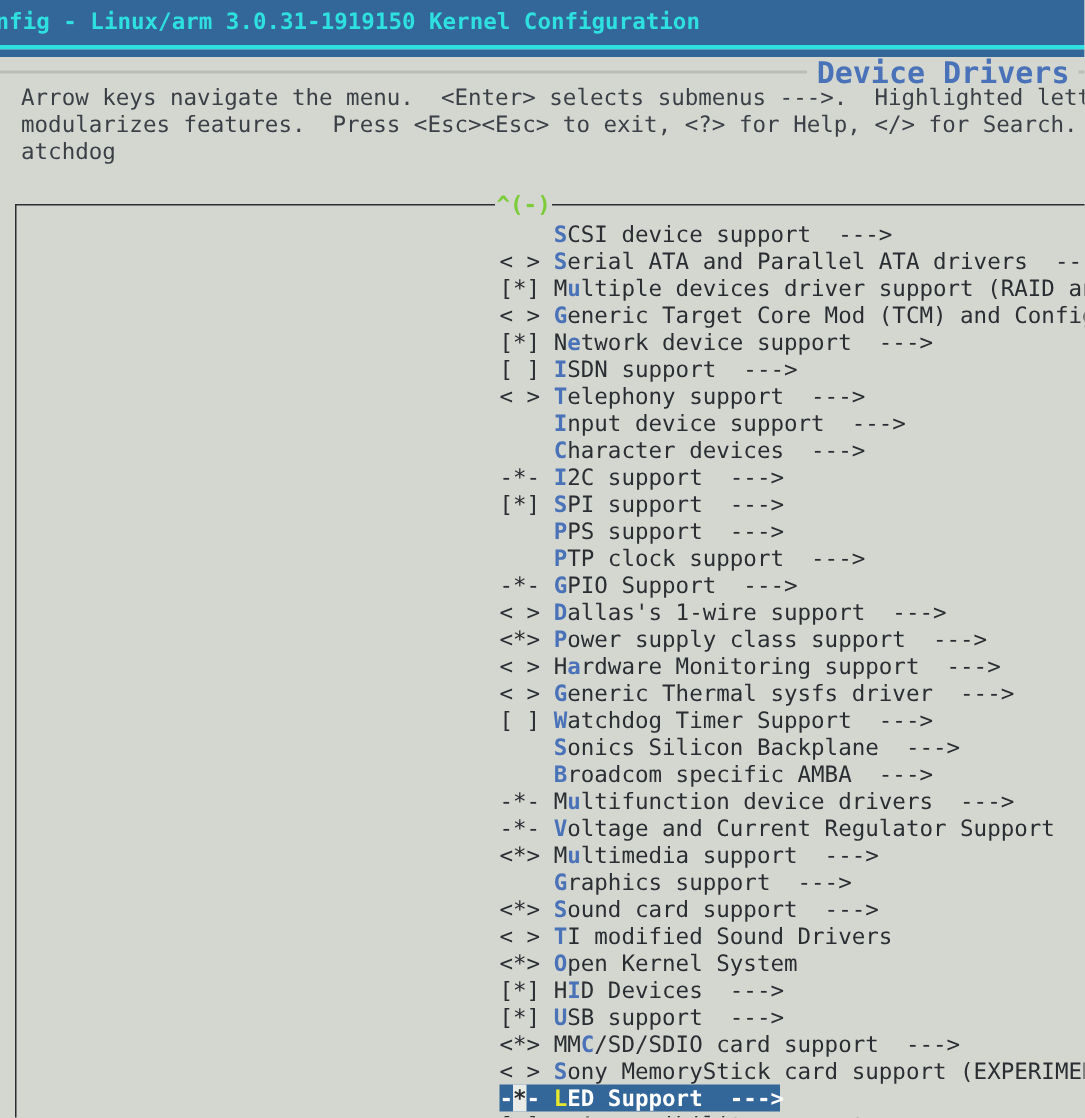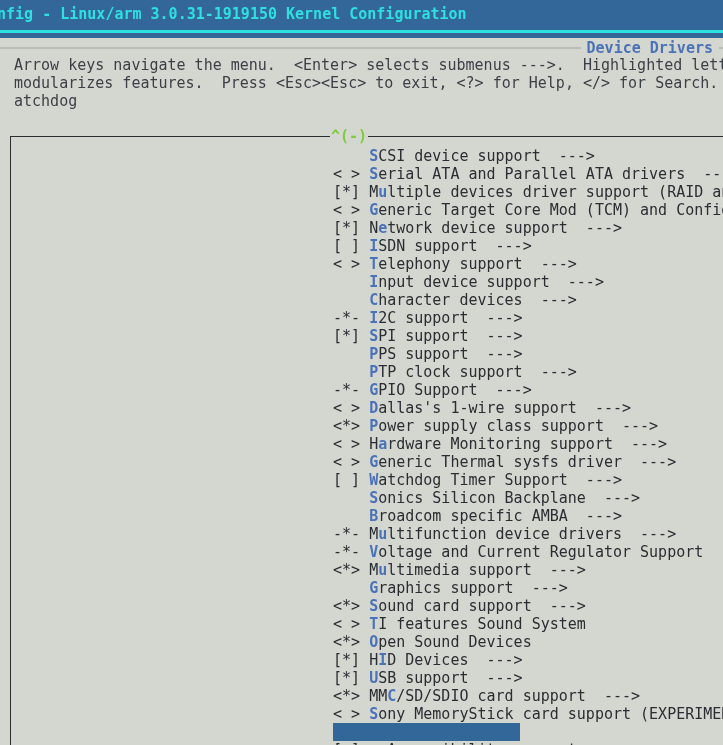--- a/index.html
+++ b/index.html
@@ -58,21 +58,21 @@
     left: 0; top: 47px;
     width: 723px; height: 2px;
     background: #b9bdb5;
   }
   .pathlabel {
     position: absolute;
     top: 38px;
     right: 4px;
     white-space: pre;
     color: #4a72b8;
-    font-size: 15px;
+    font-size: 20px;
     line-height: 20px;
     font-weight: bold;
     background: #d4d7d0;
     padding: 0 6px;
   }
 
   
   .helptext {
     position: absolute;
     left: 14px;
@@ -215,24 +215,24 @@
       <div class="menurow"><span class="rowtext"><span class="tag">&lt; &gt; </span><span>H</span><span class="hl">a</span><span>rdware Monitoring support  ---&gt;</span></span></div>
       <div class="menurow"><span class="rowtext"><span class="tag">&lt; &gt; </span><span class="hl">G</span><span>eneric Thermal sysfs driver  ---&gt;</span></span></div>
       <div class="menurow"><span class="rowtext"><span class="tag">[ ] </span><span class="hl">W</span><span>atchdog Timer Support  ---&gt;</span></span></div>
       <div class="menurow"><span class="rowtext"><span class="tag">    </span><span class="hl">S</span><span>onics Silicon Backplane  ---&gt;</span></span></div>
       <div class="menurow"><span class="rowtext"><span class="tag">    </span><span class="hl">B</span><span>roadcom specific AMBA  ---&gt;</span></span></div>
       <div class="menurow"><span class="rowtext"><span class="tag">-*- </span><span>M</span><span class="hl">u</span><span>ltifunction device drivers  ---&gt;</span></span></div>
       <div class="menurow"><span class="rowtext"><span class="tag">-*- </span><span class="hl">V</span><span>oltage and Current Regulator Support  -</span></span></div>
       <div class="menurow"><span class="rowtext"><span class="tag">&lt;*&gt; </span><span>M</span><span class="hl">u</span><span>ltimedia support  ---&gt;</span></span></div>
       <div class="menurow"><span class="rowtext"><span class="tag">    </span><span class="hl">G</span><span>raphics support  ---&gt;</span></span></div>
       <div class="menurow"><span class="rowtext"><span class="tag">&lt;*&gt; </span><span class="hl">S</span><span>ound card support  ---&gt;</span></span></div>
-      <div class="menurow"><span class="rowtext"><span class="tag">&lt; &gt; </span><span class="hl">T</span><span>I features Sound System</span></span></div>
-      <div class="menurow"><span class="rowtext"><span class="tag">&lt;*&gt; </span><span class="hl">O</span><span>pen Sound Devices</span></span></div>
+      <div class="menurow"><span class="rowtext"><span class="tag">&lt; &gt; </span><span class="hl">T</span><span>I modified Sound Drivers</span></span></div>
+      <div class="menurow"><span class="rowtext"><span class="tag">&lt;*&gt; </span><span class="hl">O</span><span>pen Kernel System</span></span></div>
       <div class="menurow"><span class="rowtext"><span class="tag">[*] </span><span>H</span><span class="hl">I</span><span>D Devices  ---&gt;</span></span></div>
       <div class="menurow"><span class="rowtext"><span class="tag">[*] </span><span class="hl">U</span><span>SB support  ---&gt;</span></span></div>
       <div class="menurow"><span class="rowtext"><span class="tag">&lt;*&gt; </span><span>MM</span><span class="hl">C</span><span>/SD/SDIO card support  ---&gt;</span></span></div>
       <div class="menurow"><span class="rowtext"><span class="tag">&lt; &gt; </span><span class="hl">S</span><span>ony MemoryStick card support (EXPERIMEN</span></span></div>
-      <div class="menurow selected"><div class="rowfill"></div></div>
+      <div class="menurow selected"><div class="rowfill"></div><span class="rowtext"><span class="tag">-<span class="star">*</span>- </span><span class="hl">L</span><span>ED Support  ---&gt;</span></span></div>
     </div>
 
   <div class="partialrow">[ ]   Accessibility support  ---&gt;</div>
 
 </div>
 
 </body></html>

